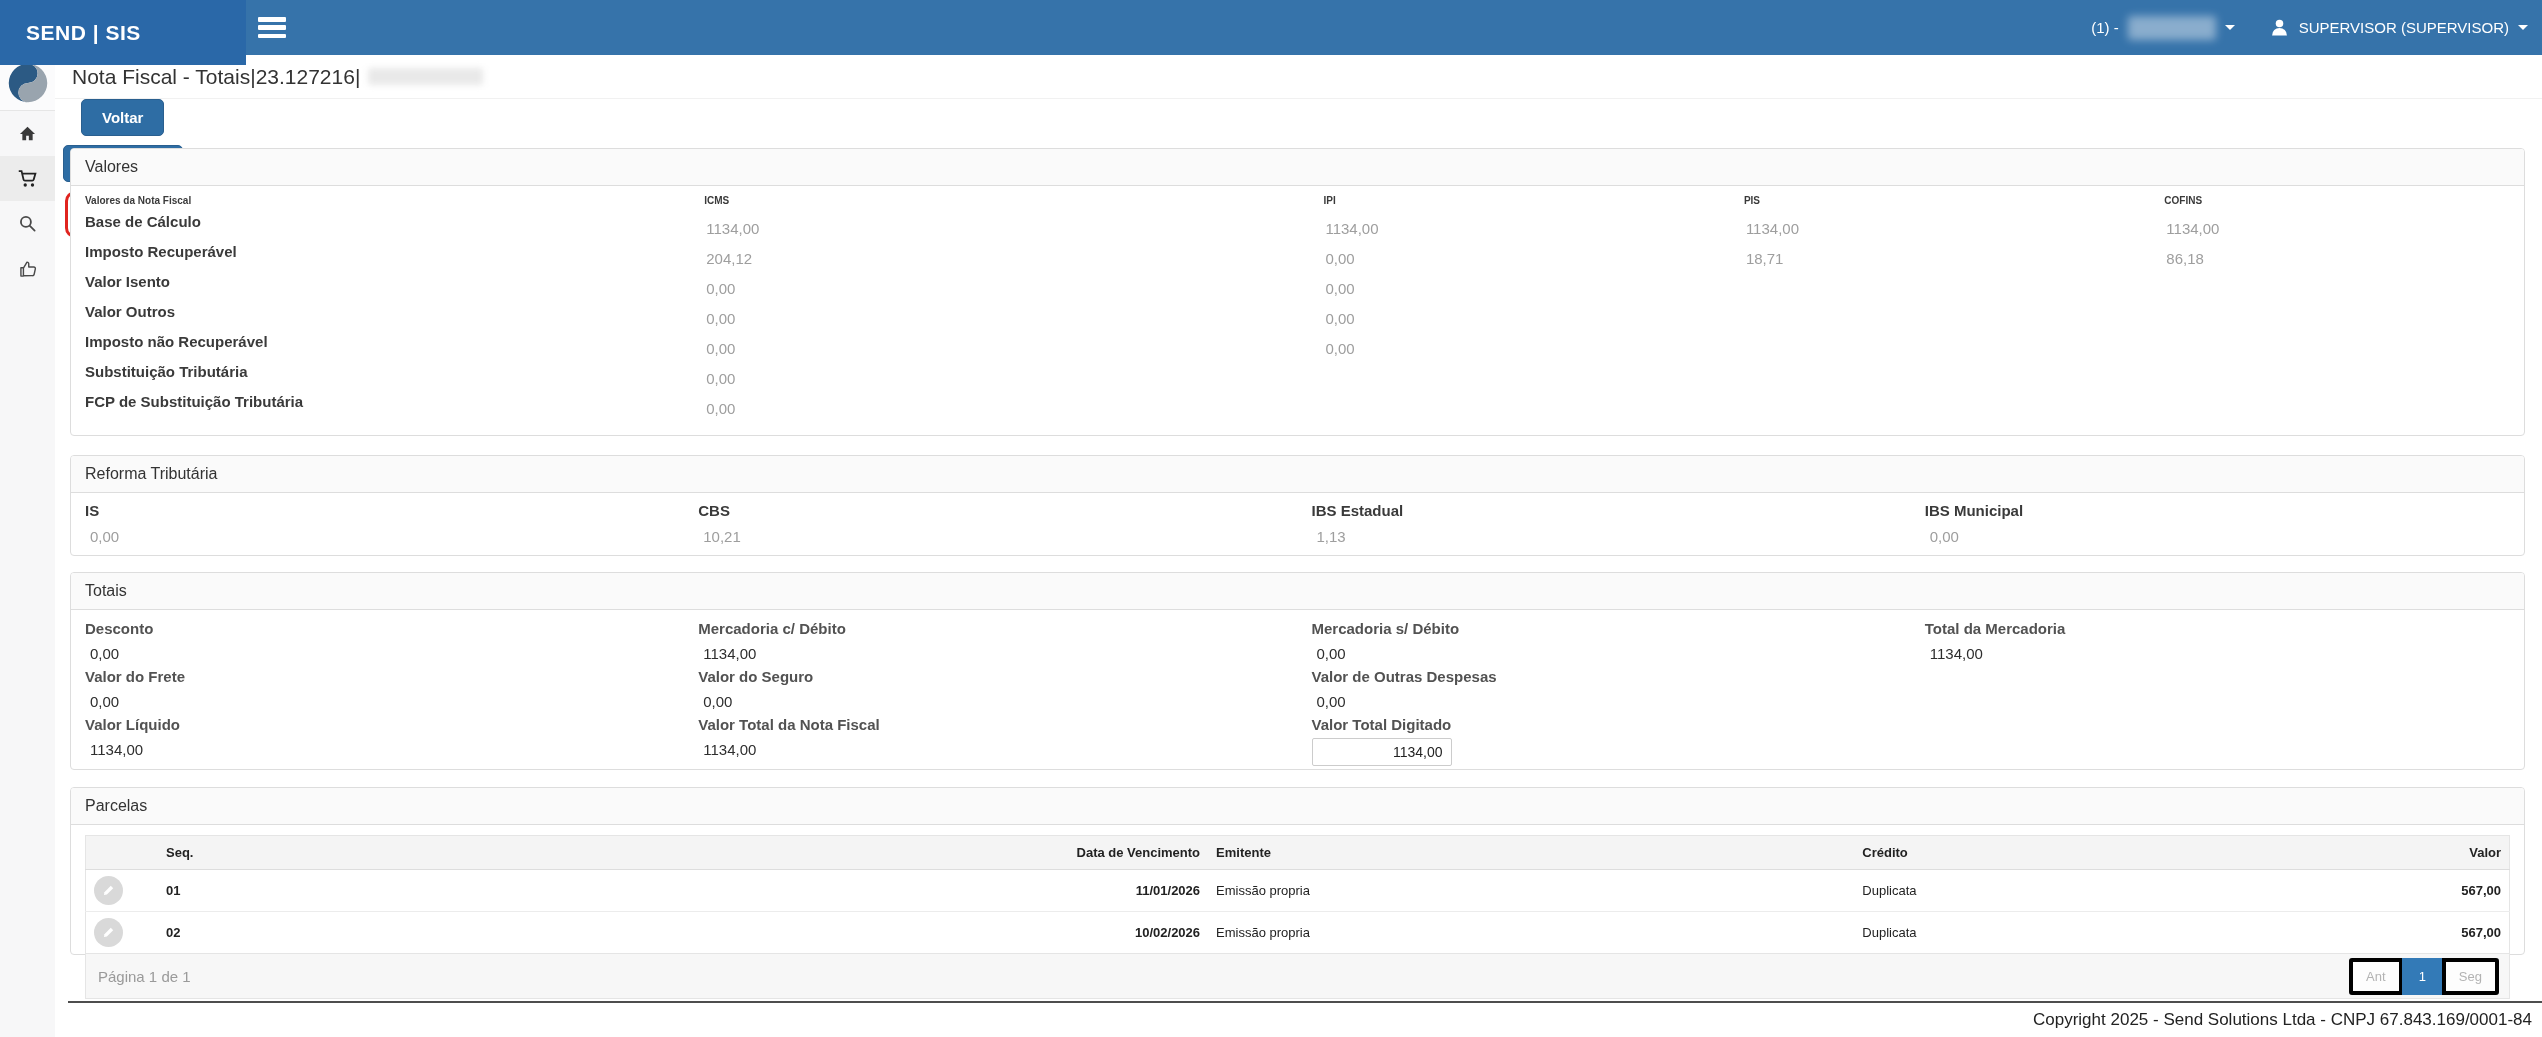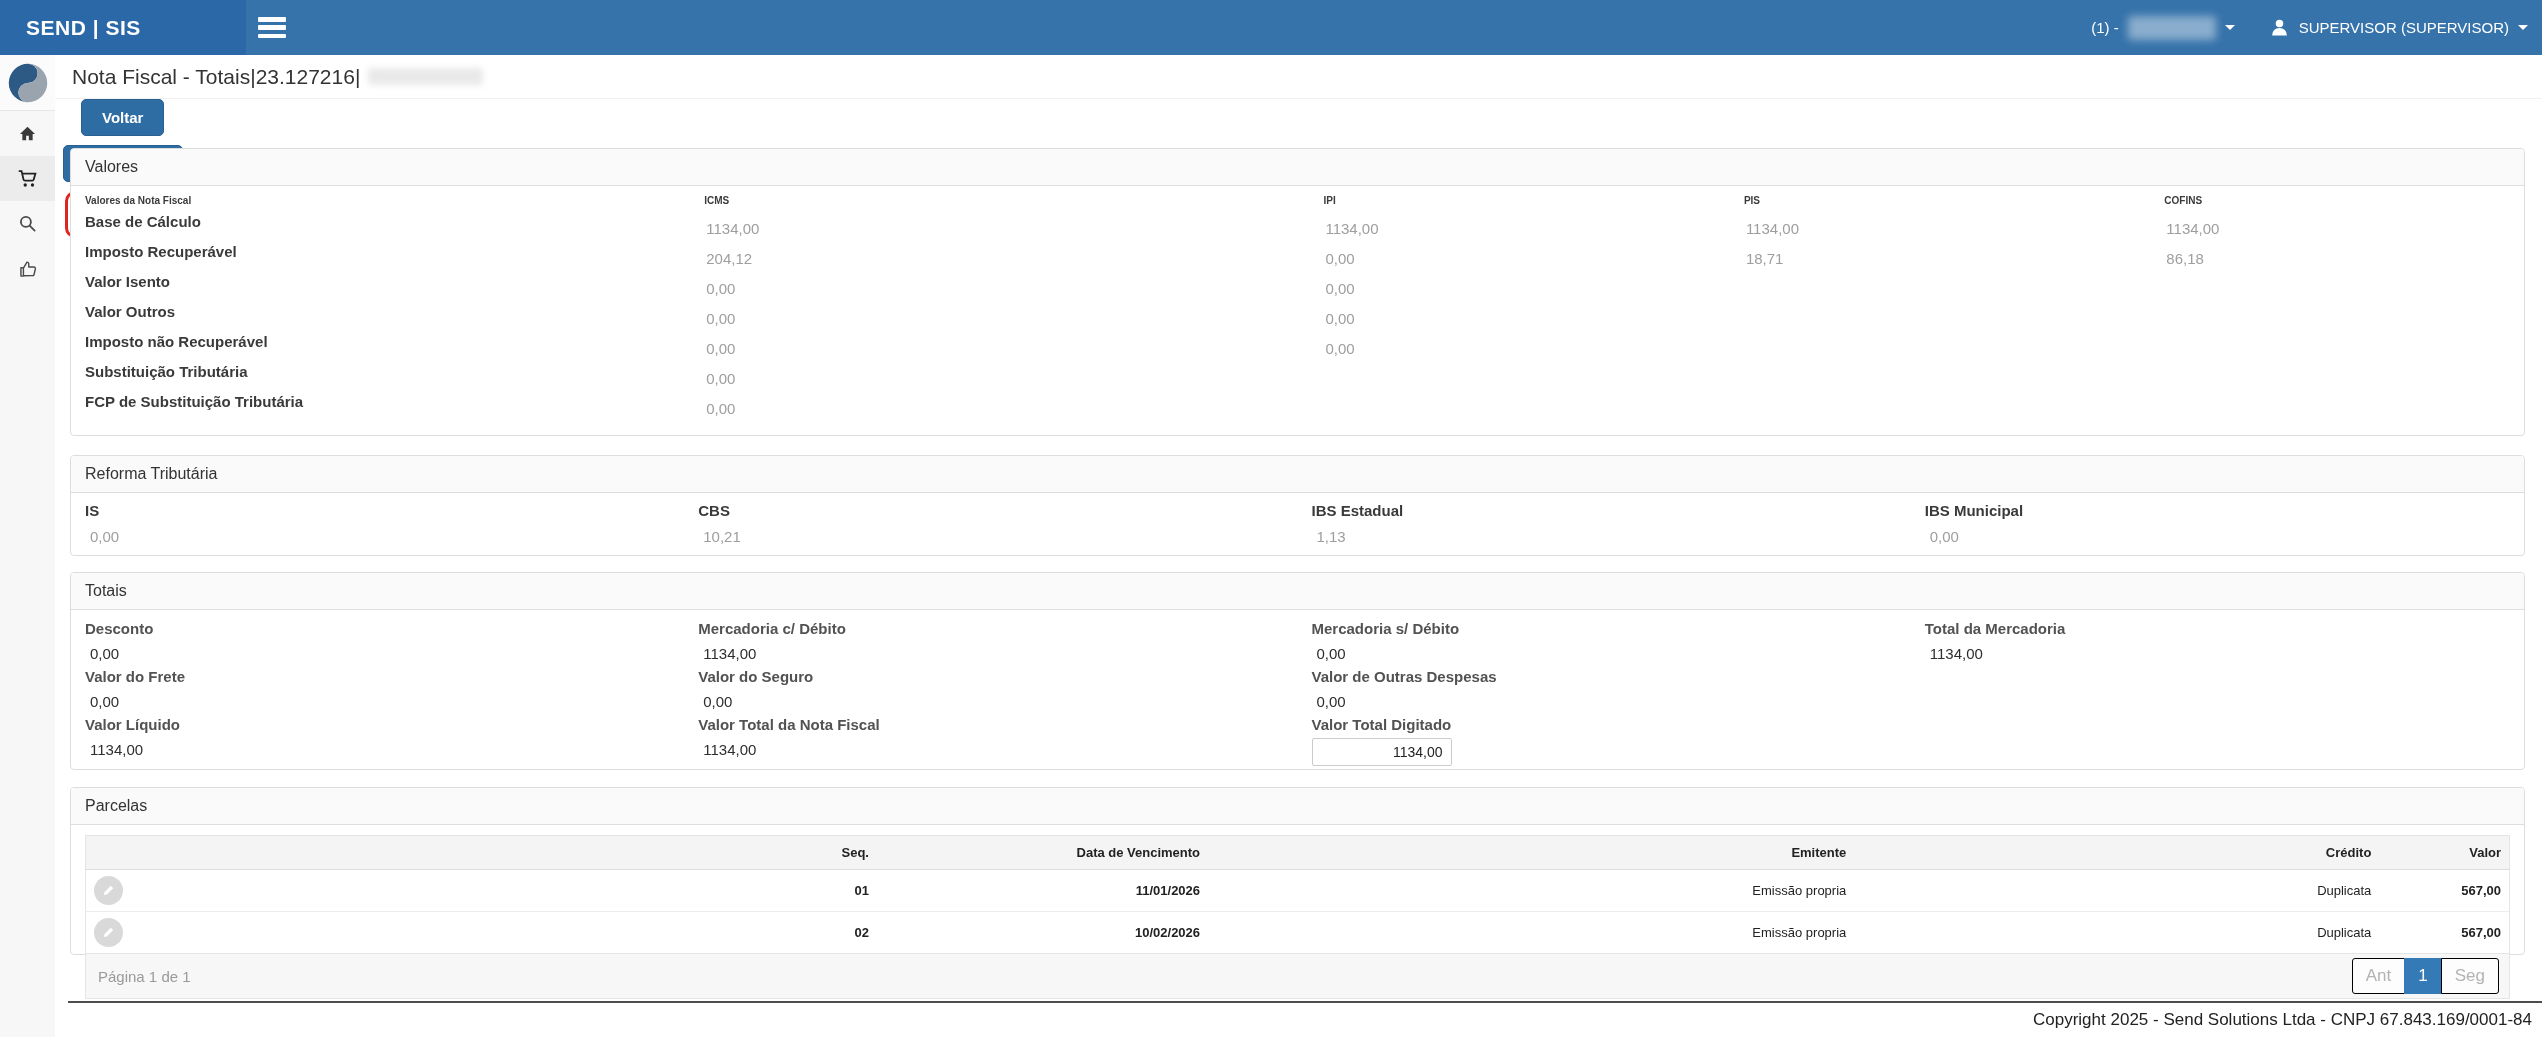--- a/index.html
+++ b/index.html
@@ -2,21 +2,21 @@
 <html><head>
 <meta charset="utf-8">
 <style>
   html,body{margin:0;padding:0;}
   body{
     width:2542px;height:1037px;position:relative;overflow:hidden;
     background:#fff;font-family:"Liberation Sans",sans-serif;color:#333;
   }
   
   .navbar{position:absolute;left:0;top:0;width:2542px;height:55px;background:#3673aa;z-index:30;}
-  .brand-block{position:absolute;left:0;top:0;width:246px;height:55px;background:#2a68a8;
+  .brand-block{position:absolute;left:0;top:0;width:246px;height:65px;background:#2a68a8;
     display:flex;align-items:center;padding-left:26px;box-sizing:border-box;}
   .brand{color:#fff;font-size:21px;font-weight:bold;letter-spacing:.5px;}
   .hamburger{position:absolute;left:258px;top:17px;width:28px;height:21px;cursor:pointer;
     display:flex;flex-direction:column;justify-content:space-between;background:none;border:none;padding:0;}
   .hamburger span{display:block;height:4.5px;background:#fff;border-radius:1px;}
   .nav-right{position:absolute;right:14px;top:0;height:55px;display:flex;align-items:center;gap:34px;}
   .nav-group{display:flex;align-items:center;gap:9px;color:#fff;font-size:15px;cursor:pointer;}
   .caret{width:0;height:0;border-left:5px solid transparent;border-right:5px solid transparent;border-top:5px solid #fff;}
   .redacted-nav{width:88px;height:24px;background:rgba(255,255,255,.42);border-radius:3px;filter:blur(4px);}
   
@@ -58,29 +58,29 @@
   .field .t-value{font-size:15px;color:#2e2e2e;margin-top:8px;padding-left:5px;}
   .total-input{width:140px;height:28px;box-sizing:border-box;border:1px solid #ccc;border-radius:2px;
     text-align:right;font-family:"Liberation Sans",sans-serif;font-size:14px;color:#222;padding:0 8px;margin-top:5px;}
   
   #panel-parcelas{top:787px;height:168px;}
   .parc-body{padding:10px 14px 10px 14px;}
   .parc-table{width:100%;border-collapse:collapse;table-layout:fixed;border:1px solid #e5e5e5;}
   .parc-table th{background:#f4f4f4;font-size:13px;font-weight:bold;color:#222;padding:9px 8px;border-bottom:1px solid #ddd;}
   .parc-table td{font-size:13px;color:#222;padding:6px 8px;border-top:1px solid #ececec;background:#fff;}
   .pc-icon{width:56px;} .pc-seq{width:29%;} .pc-venc{width:13%;} .pc-emit{width:26%;} .pc-cred{width:21%;}
-  .t-left{text-align:right;} .t-right{text-align:right;}
+  .t-left{text-align:left;} .t-right{text-align:right;}
   .b{font-weight:bold;}
   .edit-btn{width:29px;height:29px;border-radius:50%;background:#d9d9d9;border:none;cursor:pointer;
     display:flex;align-items:center;justify-content:center;padding:0;}
   .parc-footer{height:44px;background:#f7f7f7;border:1px solid #e5e5e5;border-top:none;
     display:flex;align-items:center;justify-content:space-between;padding:0 10px 0 12px;}
   .page-summary{font-size:15px;color:#9a9a9a;}
   .pager{display:inline-flex;}
-  .pg-btn{font-family:"Liberation Sans",sans-serif;font-size:17px;padding:7px 13px;border:1px solid #000000;background:#fdfdfd;color:#b3b3b3;cursor:pointer;}
+  .pg-btn{font-family:"Liberation Sans",sans-serif;font-size:13px;padding:7px 13px;border:4px solid #000000;background:#fdfdfd;color:#b3b3b3;cursor:pointer;}
   .pg-btn.first{border-radius:3px 0 0 3px;}
   .pg-btn.last{border-radius:0 3px 3px 0;margin-left:-1px;}
   .pg-btn.active{background:#337ab7;border-color:#337ab7;color:#fff;margin-left:-1px;}
   
   .page-footer{position:absolute;left:68px;right:0;top:1001px;border-top:2px solid #4d4d4d;
     text-align:right;padding:7px 10px 0 0;font-size:17px;color:#222;}
 </style>
 </head>
 <body>
 

